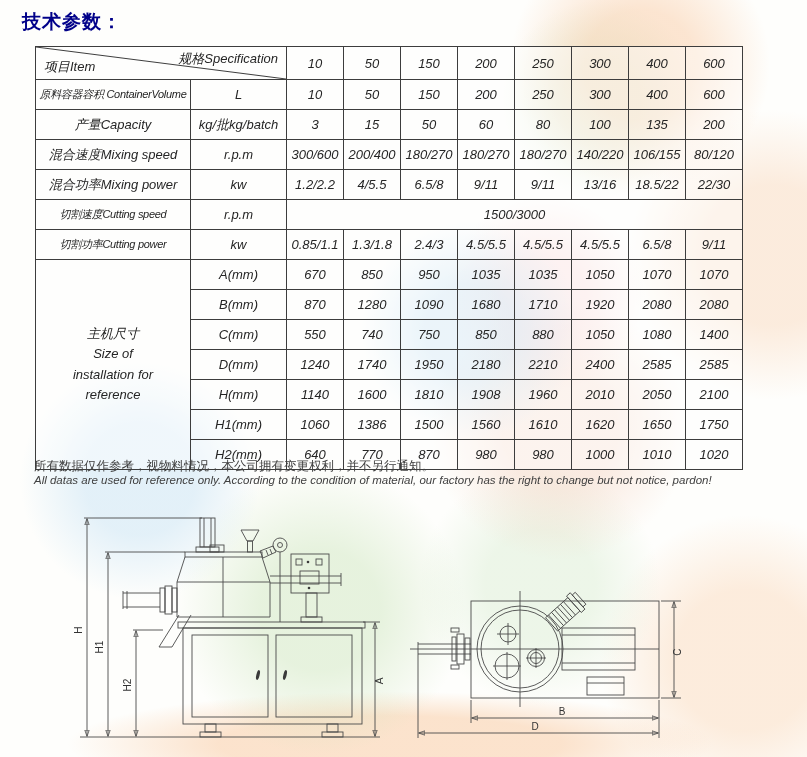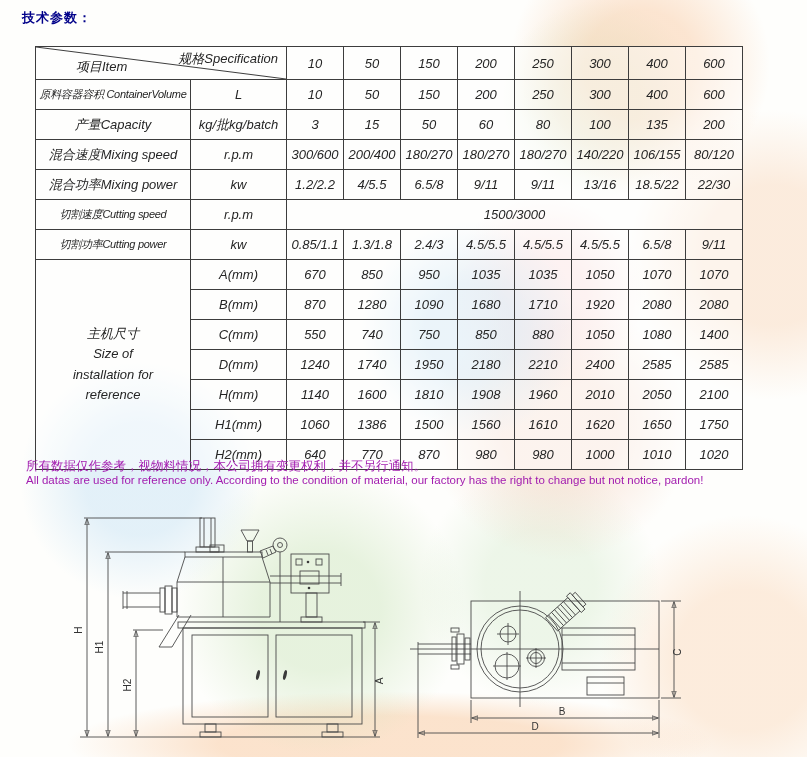--- a/index.html
+++ b/index.html
@@ -20,42 +20,42 @@
       radial-gradient(circle at 560px 430px, rgba(243,205,185,0.40) 0 58px, rgba(243,205,185,0) 130px),
       radial-gradient(circle at 140px 480px, rgba(186,220,243,0.40) 0 55px, rgba(186,220,243,0) 120px),
       radial-gradient(circle at 320px 610px, rgba(198,226,180,0.42) 0 60px, rgba(198,226,180,0) 145px),
       radial-gradient(circle at 540px 585px, rgba(205,231,196,0.35) 0 55px, rgba(205,231,196,0) 120px),
       radial-gradient(ellipse 430px 70px at 390px 744px, rgba(249,200,158,0.50) 0 40%, rgba(249,200,158,0) 75%),
       radial-gradient(circle at 745px 660px, rgba(250,214,182,0.45) 0 70px, rgba(250,214,182,0) 145px),
       #fefefc;
   }
   .title{
     position:absolute;left:22px;top:9px;
-    font-size:13px;font-weight:bold;color:#000089;letter-spacing:1px;
+    font-size:19px;font-weight:bold;color:#000089;letter-spacing:1px;
   }
   table{
     position:absolute;left:35px;top:46px;width:707px;
     border-collapse:collapse;table-layout:fixed;font-style:italic;
   }
   th,td{
     border:1px solid #3d3d3d;text-align:center;vertical-align:middle;
     font-size:13px;font-weight:normal;color:#252525;padding:0;height:29px;
     background:rgba(255,255,255,0.45);overflow:hidden;
   }
   thead th{height:32px;}
   .diag-cell{position:relative;}
   .diag-cell svg{position:absolute;inset:0;width:100%;height:100%;}
   .diag-cell line{stroke:#3d3d3d;stroke-width:1;}
   .spec-label{position:absolute;top:3px;right:8px;font-size:13px;}
-  .item-label{position:absolute;bottom:3px;left:8px;font-size:13px;margin-left:32px;}
+  .item-label{position:absolute;bottom:3px;left:8px;font-size:13px;}
   .condensed{font-size:11px;letter-spacing:-0.3px;}
   .size-label div{line-height:1.55;font-size:13px;}
-  .note{position:absolute;left:26px;color:#a21caf;white-space:nowrap;}
+  .note{position:absolute;left:34px;color:#404040;white-space:nowrap;}
   #note-cn{top:458px;font-size:12.5px;}
-  #note-en{top:474px;font-size:11.5px;}
+  #note-en{top:474px;font-size:11.5px;font-style:italic;}
   svg.drawing{position:absolute;}
   #front-view{left:60px;top:505px;}
   #top-view{left:400px;top:555px;}
   .dwg line,.dwg path,.dwg rect,.dwg circle,.dwg polyline{stroke:#4a4a4a;stroke-width:0.9;fill:none;}
   .dwg .fil{fill:#3a3a3a;stroke:none;}
   .dwg text{fill:#333;font-size:10px;stroke:none;font-family:"Liberation Sans",sans-serif;}
 </style>
 </head>
 <body>
 

